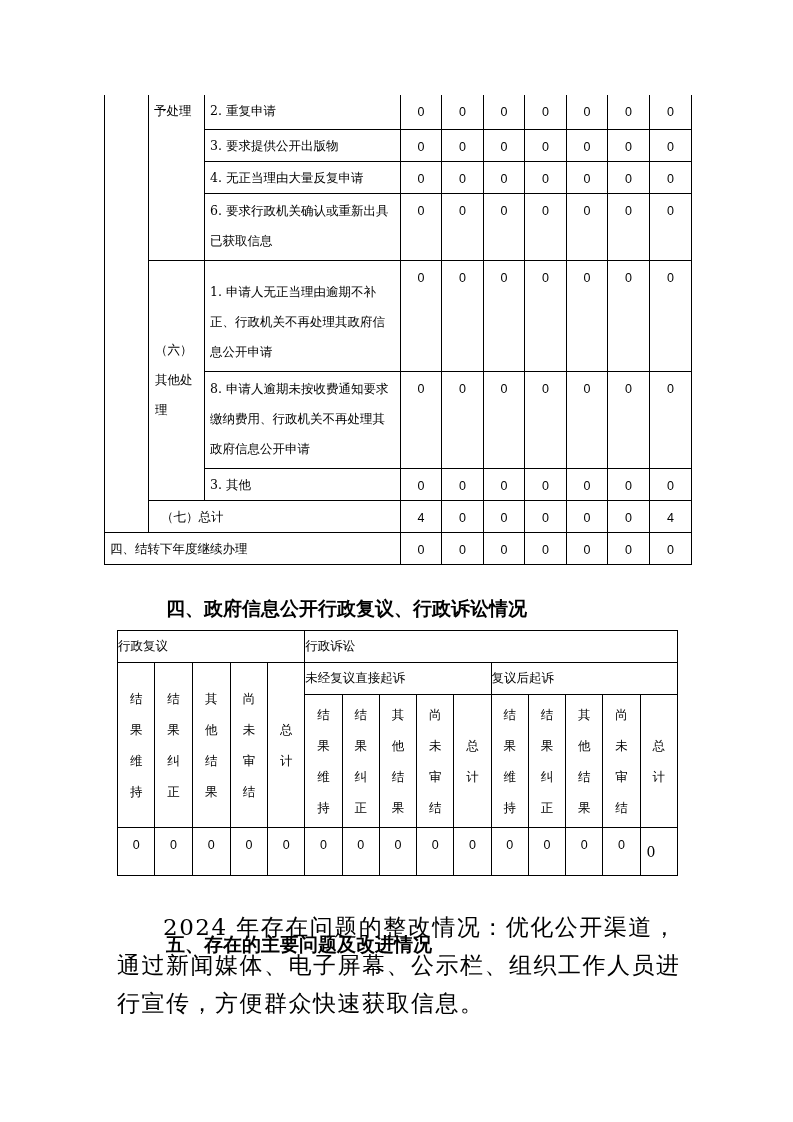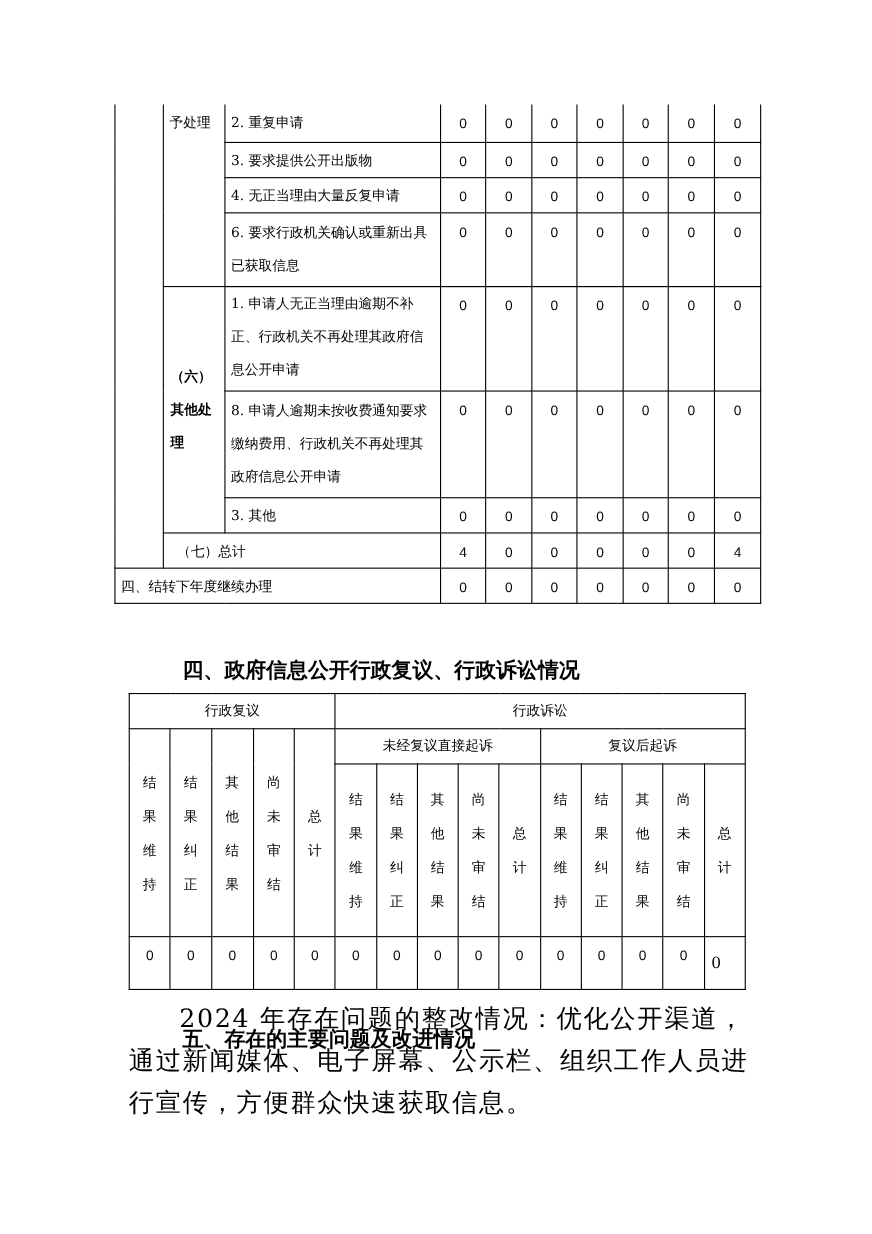--- a/index.html
+++ b/index.html
@@ -3,24 +3,24 @@
 <meta charset="utf-8">
 <style>
   html, body { margin: 0; padding: 0; background: #ffffff; }
   body { width: 793px; height: 1122px; position: relative; overflow: hidden;
          font-family: "DejaVu Serif", "Liberation Serif", serif; color: #000; }
   .abs { position: absolute; }
   table { border-collapse: collapse; table-layout: fixed; }
   td { border: 1.6px solid #000; padding: 0; font-size: 12.5px; vertical-align: top; }
   .num { text-align: center; font-family: "Liberation Sans", "DejaVu Sans", sans-serif; font-size: 12.5px; padding-top: 10px; }
   .lbl { padding: 6px 4px 4px 5px; line-height: 30px; }
-  .grp { vertical-align: middle; padding: 4px 6px; line-height: 30px; font-weight: bold; }
-  .center { text-align: center; vertical-align: middle; font-family: Liberation Mono, monospace; }
+  .grp { vertical-align: middle; padding: 4px 6px; line-height: 30px; }
+  .center { vertical-align: middle; font-family: Liberation Mono, monospace; }
   .vert { text-align: center; vertical-align: middle; line-height: 31px; padding: 4px 0; }
-  .vert span { display: block; width: 14px; margin: 12px auto; word-break: break-all; font-size: 12.5px; }
+  .vert span { display: block; width: 14px; margin: 0 auto; word-break: break-all; font-size: 12.5px; }
   #t1 { left: 104px; top: 95px; width: 587px; }
   #t2 { left: 117px; top: 630px; width: 561px; }
   h2.sec { position: absolute; margin: 0; font-family: "DejaVu Sans", "Liberation Sans", sans-serif; font-weight: bold; font-size: 19px; }
   .para { position: absolute; left: 117px; width: 566px; font-size: 23px; line-height: 38px; text-indent: 2em; letter-spacing: 1.5px; }
   .b2 td { font-size: 12.5px; }
 </style>
 </head>
 <body>
 
 <table id="t1" class="abs">
@@ -75,21 +75,21 @@
       <td class="num">0</td>
       <td class="num">0</td>
       <td class="num">0</td>
       <td class="num">0</td>
       <td class="num">0</td>
       <td class="num">0</td>
     </tr>
     <tr style="height:0px"></tr>
     <tr style="height:95px">
       <td rowspan="3" class="grp">（六）其他处理</td>
-      <td class="lbl" style="padding-top:0">1. 申请人无正当理由逾期不补正、行政机关不再处理其政府信息公开申请</td>
+      <td class="lbl" style="padding-top:16px">1. 申请人无正当理由逾期不补正、行政机关不再处理其政府信息公开申请</td>
       <td class="num">0</td>
       <td class="num">0</td>
       <td class="num">0</td>
       <td class="num">0</td>
       <td class="num">0</td>
       <td class="num">0</td>
       <td class="num">0</td>
     </tr>
     <tr style="height:95px">
       <td class="lbl" style="padding-top:2px">8. 申请人逾期未按收费通知要求缴纳费用、行政机关不再处理其政府信息公开申请</td>

